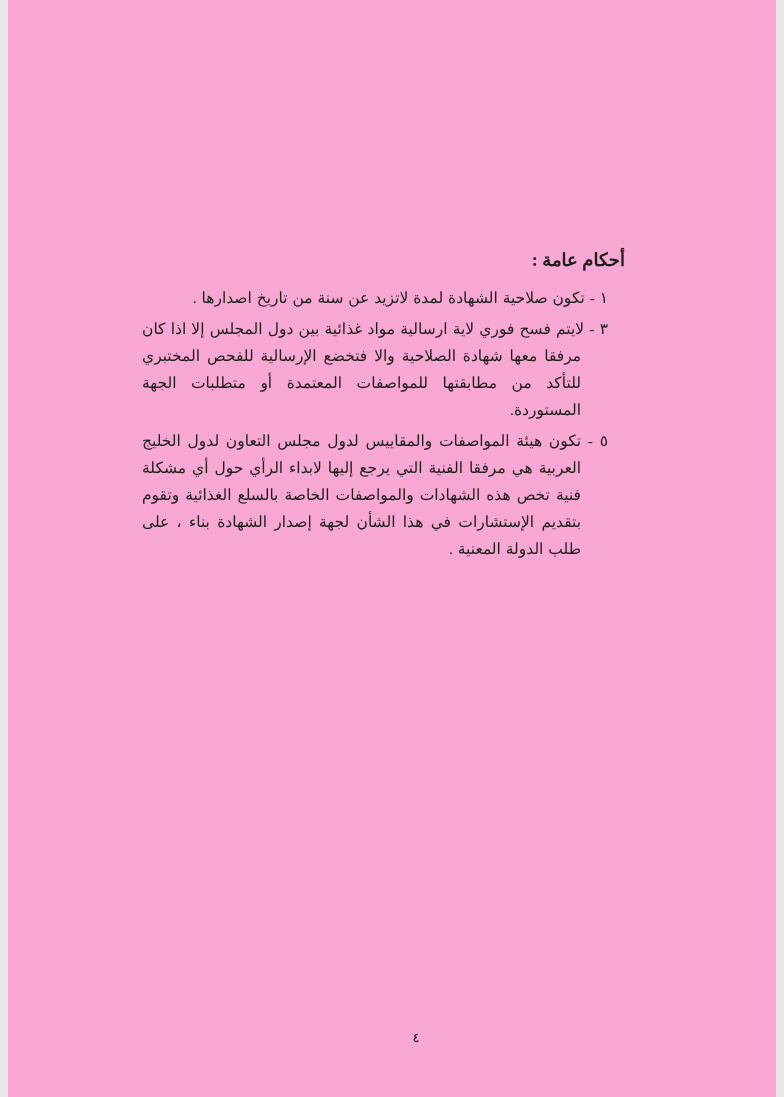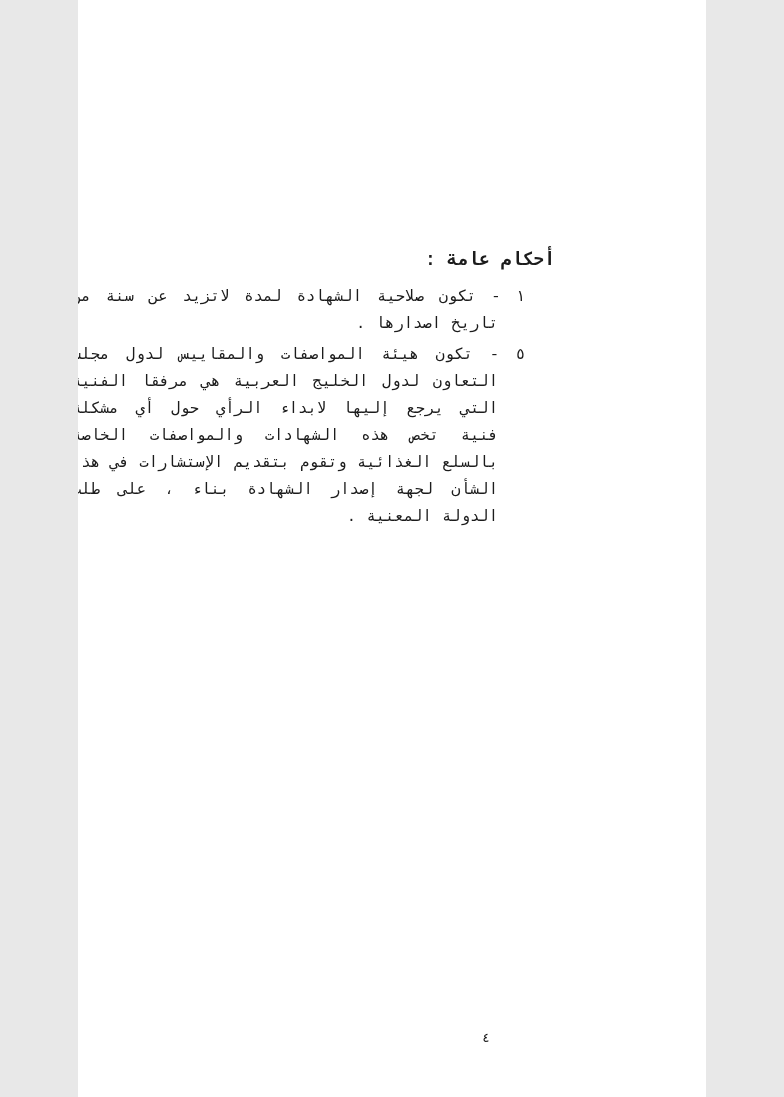--- a/index.html
+++ b/index.html
@@ -2,43 +2,43 @@
 <html lang="ar"><head>
 <meta charset="utf-8">
 <style>
   html, body {
     margin: 0;
     padding: 0;
     background: #e8e8e8;
   }
   .page {
     position: relative;
-    width: 628px;
+    width: 768px;
     height: 1097px;
     margin: 0 auto;
-    background: #ffffff;
+    background: #f9a8d4;
     overflow: hidden;
-    font-family: Liberation Mono, monospace;
+    font-family: Liberation Serif, serif;
     color: #1c1c1c;
   }
   .content {
     position: absolute;
     top: 249px;
     right: 151px;
     width: 483px;
     direction: rtl;
   }
   .heading {
     font-size: 18px;
     font-weight: bold;
     line-height: 23px;
     margin: 0 0 12px 0;
   }
   .list {
-    margin-right: 30px;
+    margin-right: 17px;
   }
   .item {
     font-size: 15.5px;
     line-height: 27px;
     margin: 0 0 4px 0;
     text-align: justify;
     text-justify: inter-word;
     padding-right: 27px;
     text-indent: -27px;
     word-spacing: 1px;
@@ -64,20 +64,21 @@
 <div class="page">
   <div class="content">
 
     <h1 class="heading">أحكام عامة :</h1>
 
     <div class="list">
 
       <p class="item"><span class="num">١</span> <span class="dash">-</span> <span class="txt">تكون صلاحية الشهادة لمدة لاتزيد عن سنة من تاريخ اصدارها .</span></p>
 
 
+      <p class="item"><span class="num">٣</span> <span class="dash">-</span> <span class="txt">لايتم فسح فوري لاية ارسالية مواد غذائية بين دول المجلس إلا اذا كان مرفقا معها شهادة الصلاحية والا فتخضع الإرسالية للفحص المختبري للتأكد من مطابقتها للمواصفات المعتمدة أو متطلبات الجهة المستوردة.</span></p>
 
 
       <p class="item"><span class="num">٥</span> <span class="dash">-</span> <span class="txt">تكون هيئة المواصفات والمقاييس لدول مجلس التعاون لدول الخليج العربية هي مرفقا الفنية التي يرجع إليها لابداء الرأي حول أي مشكلة فنية تخص هذه الشهادات والمواصفات الخاصة بالسلع الغذائية وتقوم بتقديم الإستشارات في هذا الشأن لجهة إصدار الشهادة بناء ، على طلب الدولة المعنية .</span></p>
 
     </div>
   </div>
 
   <div class="pageno">٤</div>
 </div>
 

